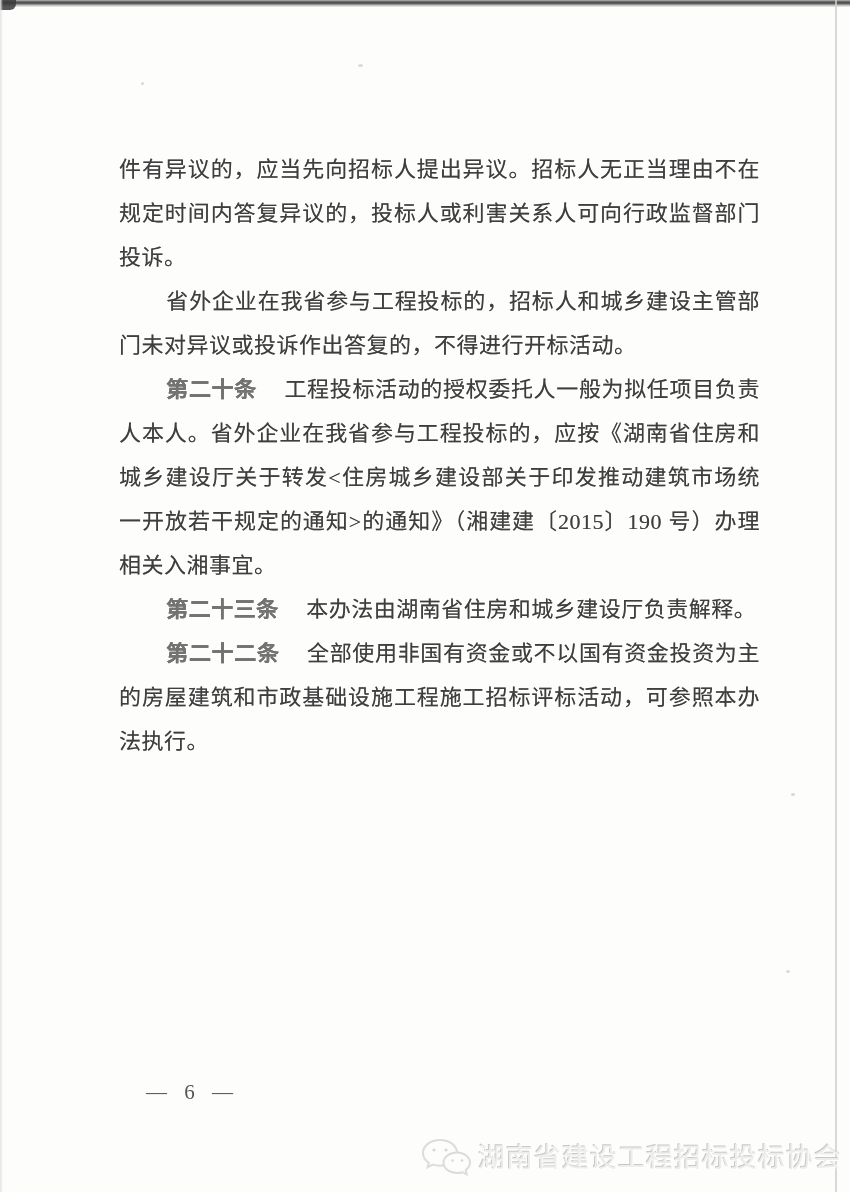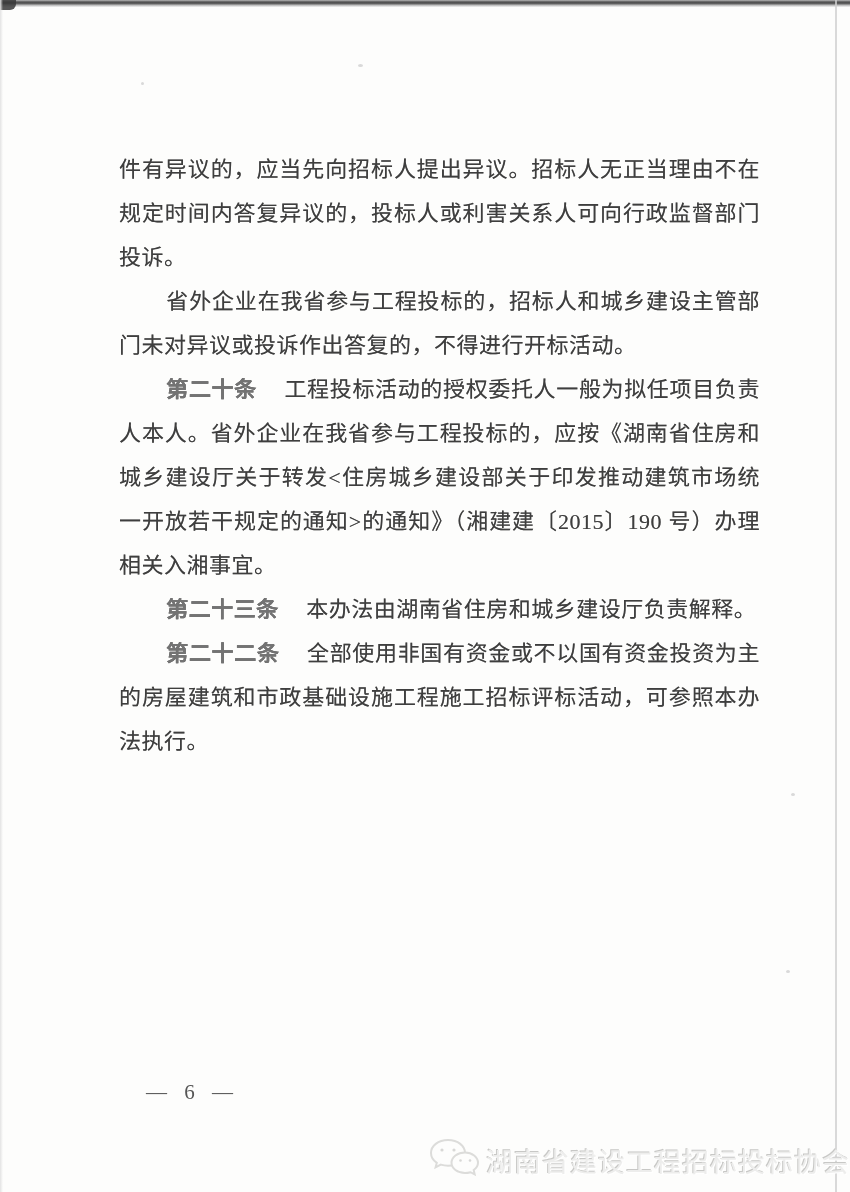--- a/index.html
+++ b/index.html
@@ -81,24 +81,24 @@
     top: 1080px;
     font-size: 21px;
     color: #565656;
     letter-spacing: 6px;
     font-family: "Liberation Serif", "DejaVu Serif", serif;
   }
 
   
   .watermark {
     position: absolute;
-    right: 0;
+    right: 8px;
     top: 1136px;
     display: flex;
-    align-items: center;
+    align-items: flex-start;
     gap: 7px;
   }
   .watermark-logo { flex: 0 0 auto; }
   .watermark-text {
     font-family: "Liberation Sans", "DejaVu Sans", sans-serif;
     font-size: 27px;
     font-weight: 500;
     letter-spacing: 1px;
     color: #ededec;
     text-shadow: 1px 1px 0 #ffffff, -1px -1px 0 #c8c8c6;

